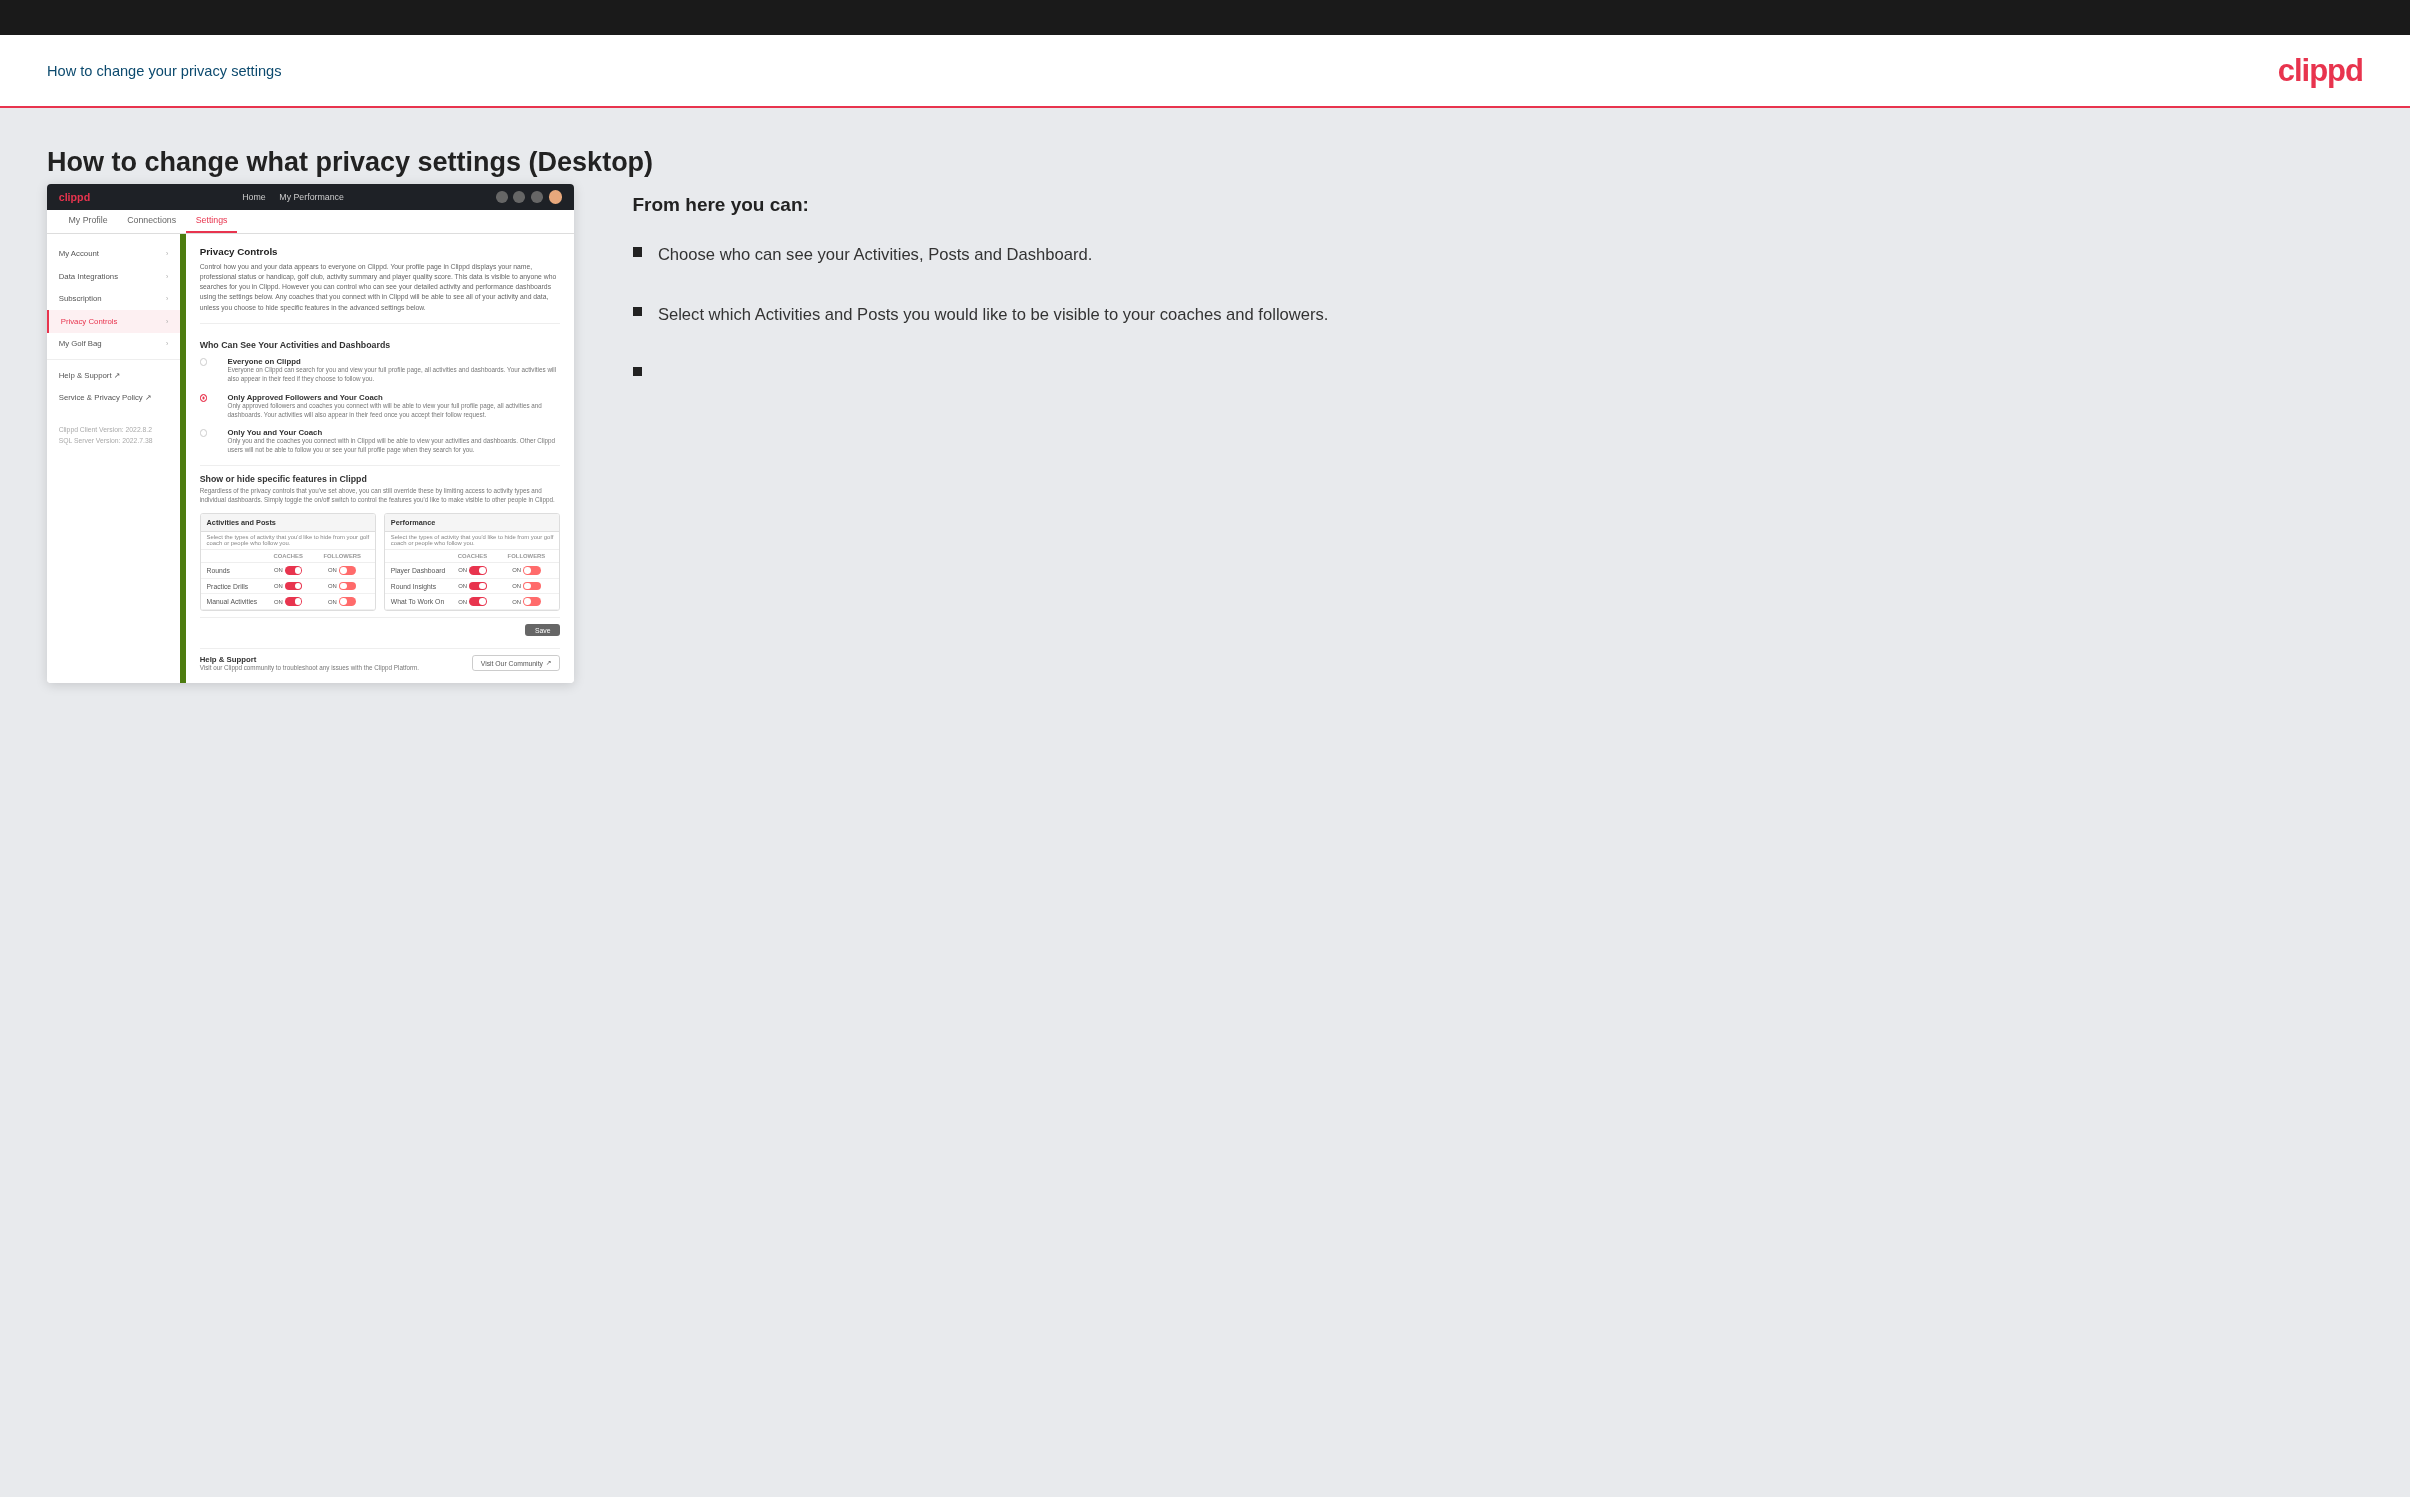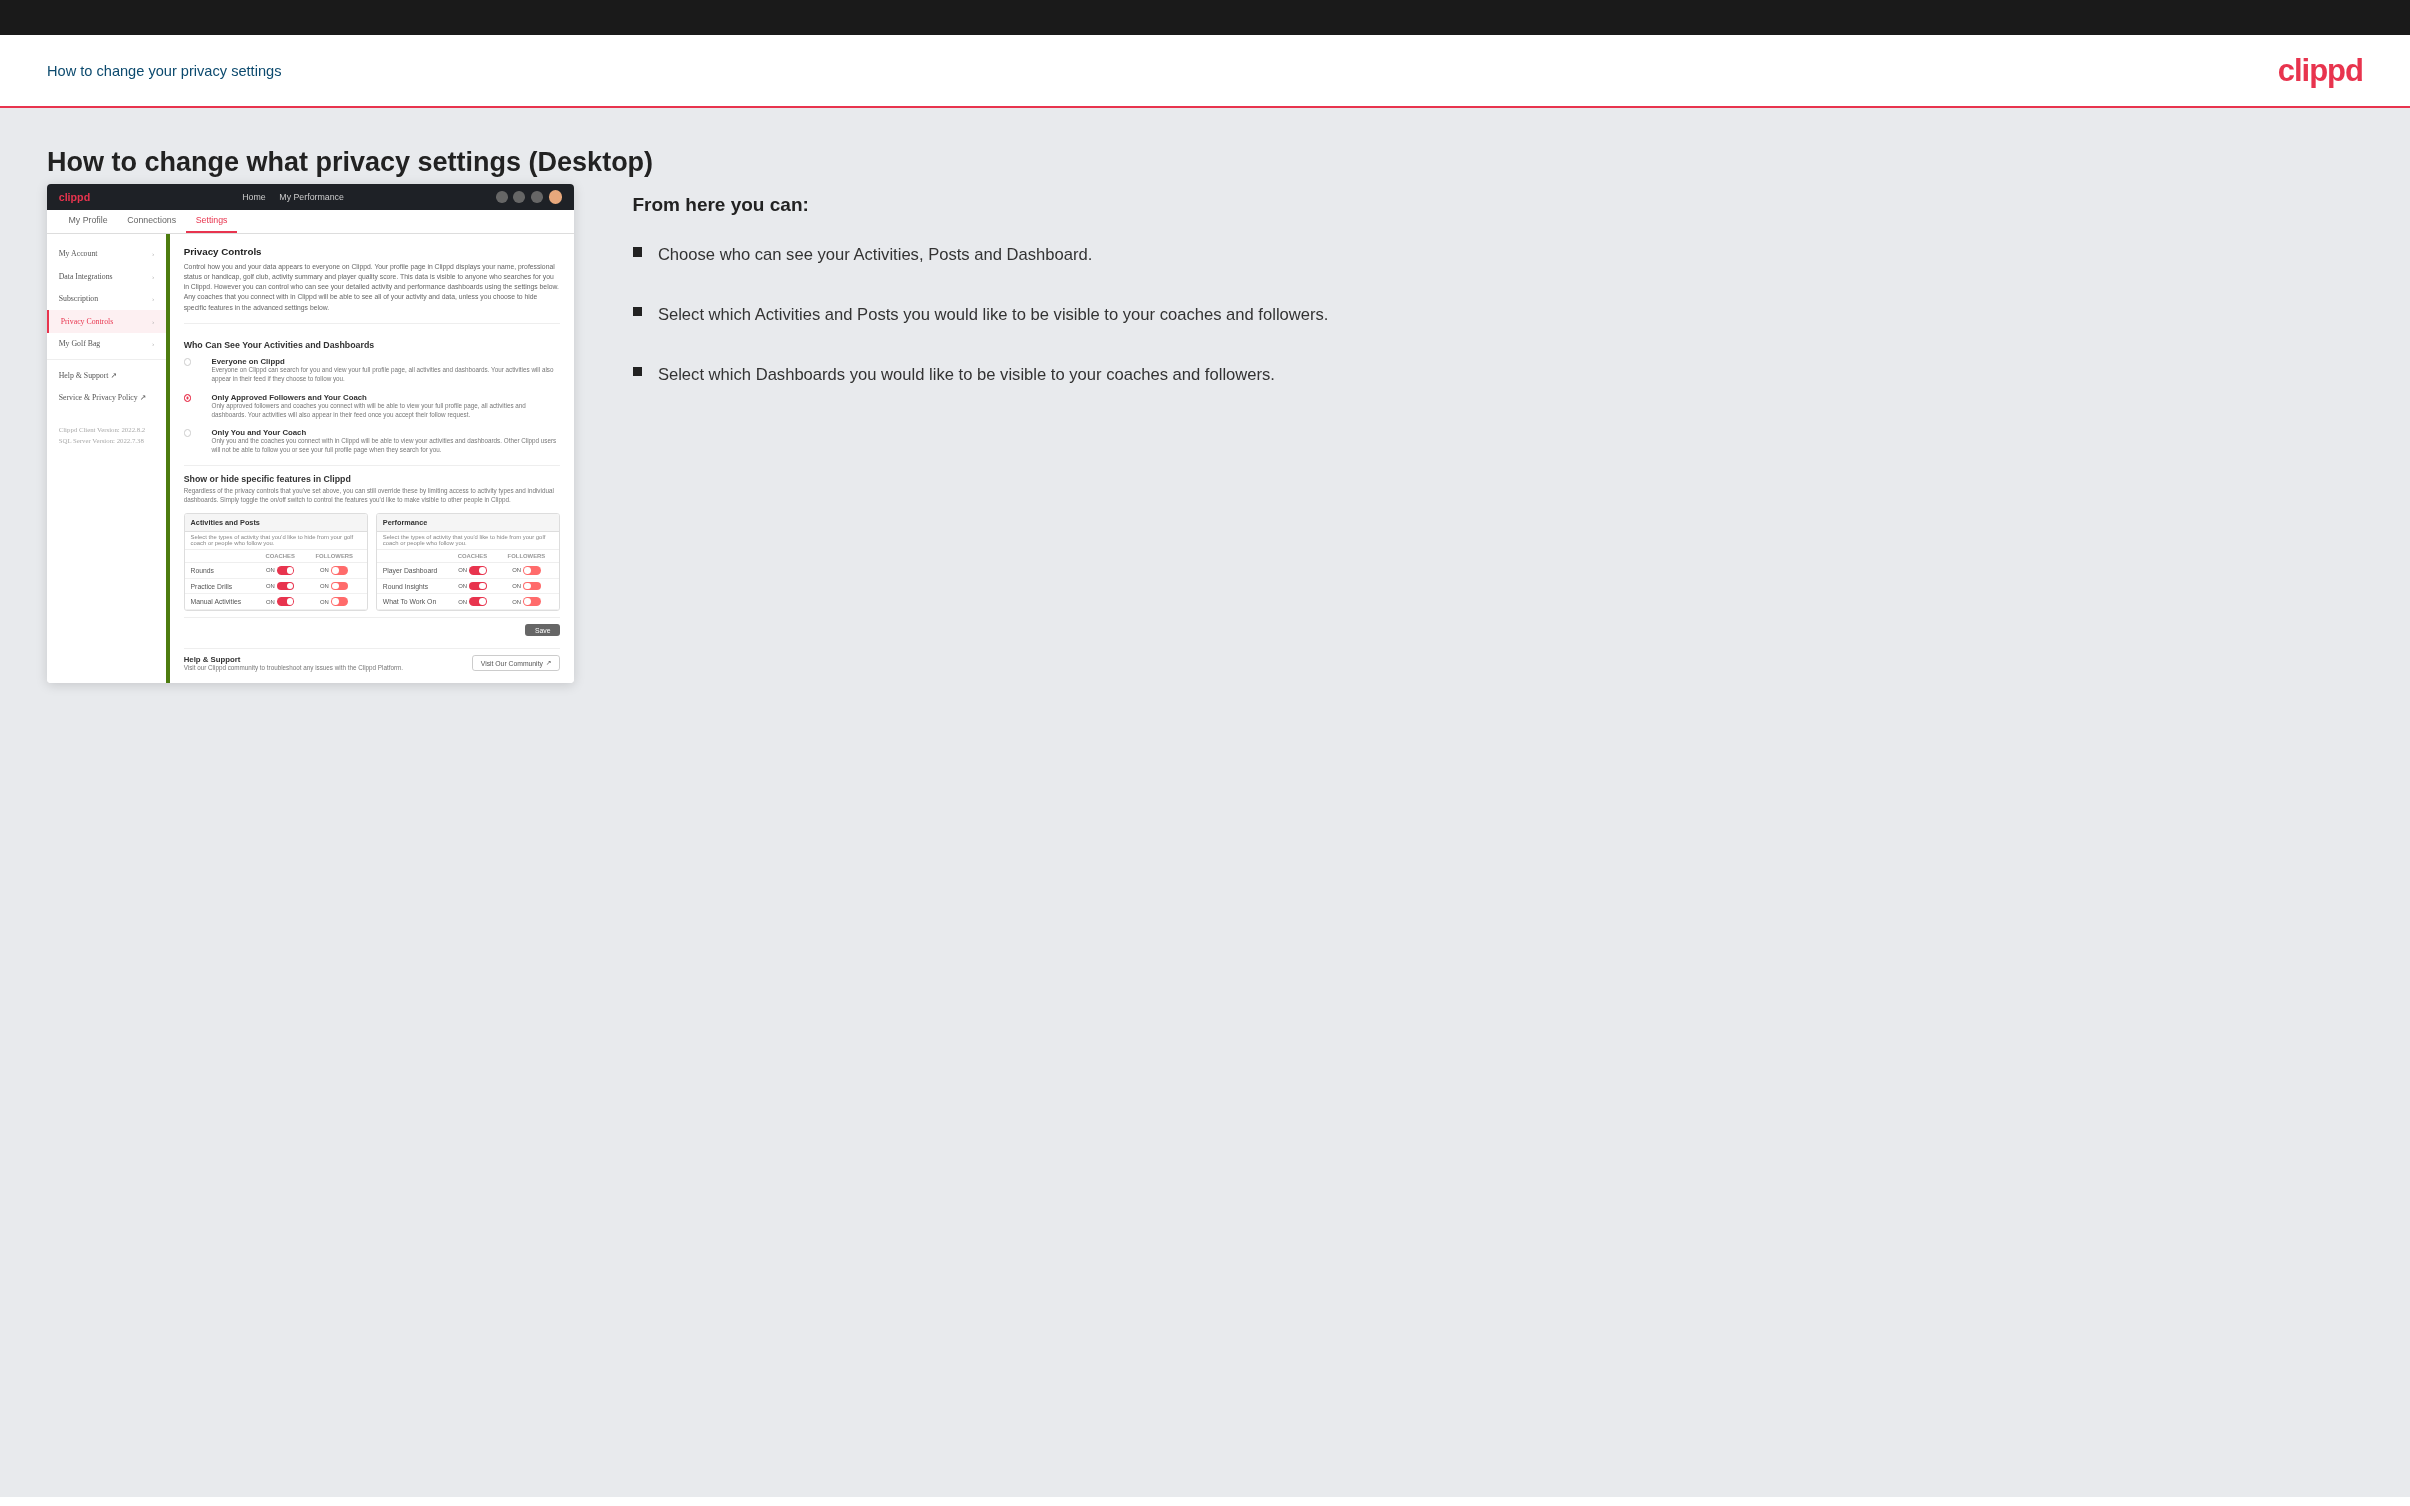--- a/index.html
+++ b/index.html
@@ -133,25 +133,24 @@
     }
 
     
     .mockup-body {
       display: flex;
       min-height: 449px;
     }
 
     
     .mockup-sidebar {
-      width: 123px;
-      background: #fff;
-      border-right: 4px solid #4d7c0f;
+      width: 139px;
+      background: #fff;
+      border-right: 6px solid #4d7c0f;
       padding: 7.8px 0;
-      font-family: Liberation Serif, serif;
     }
     .mockup-sidebar-item {
       padding: 6.8px 11.7px;
       font-size: 7.8px;
       color: #555;
       display: flex;
       align-items: center;
       justify-content: space-between;
       cursor: pointer;
     }
@@ -655,21 +654,20 @@
         <li class="bullet-item">
           <div class="bullet-square"></div>
           <span class="bullet-text">Choose who can see your Activities, Posts and Dashboard.</span>
         </li>
         <li class="bullet-item">
           <div class="bullet-square"></div>
           <span class="bullet-text">Select which Activities and Posts you would like to be visible to your coaches and followers.</span>
         </li>
         <li class="bullet-item">
           <div class="bullet-square"></div>
-          <span class="bullet-text">Select which Dashboards you would like to be visible to your coaches and followers.</span>
         </li>
       </ul>
     </div>
 
   </div>
 </main>
 
 <footer class="footer">
   
 </footer>

